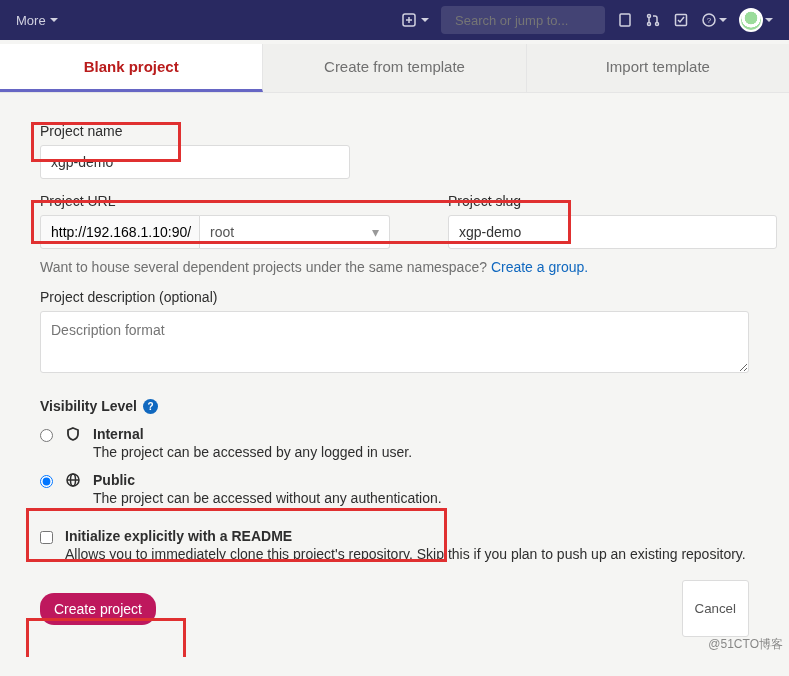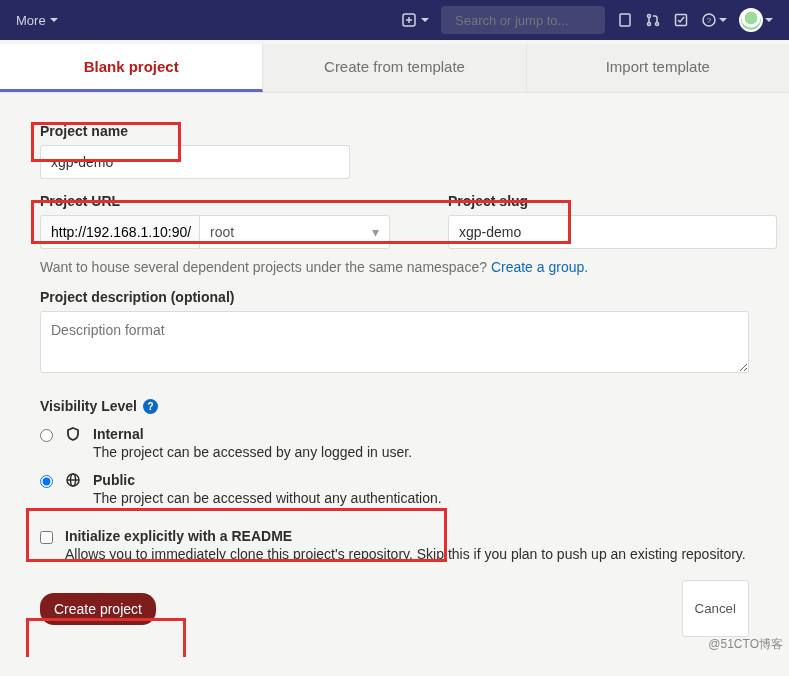--- a/index.html
+++ b/index.html
@@ -11,21 +11,21 @@
 .plus-box { display: flex; align-items: center; gap: 4px; color: #d1d1e0; }
 .search-wrap { background: rgba(255,255,255,0.12); border-radius: 4px; display: flex; align-items: center; padding: 4px 14px; width: 164px; height: 28px; color: #b8b8d0; }
 .search-wrap input { background: transparent; border: none; outline: none; color: #b8b8d0; font-size: 13px; flex: 1; }
 .topbar .ico { color: #d1d1e0; display: flex; align-items: center; }
 .avatar { width: 24px; height: 24px; border-radius: 50%; background: radial-gradient(circle at 50% 40%, #9bdc9b 40%, #fff 42%, #fff 60%, #9bdc9b 62%); border: 2px solid #fff; }
 .tabs { display: flex; border-bottom: 1px solid #e5e5e5; background: #fafafa; margin-top: 4px; }
 .tabs .tab { flex: 1; text-align: center; padding: 14px 0; color: #707070; font-size: 15px; cursor: pointer; border-right: 1px solid #e5e5e5; background: #f0f0ee; }
 .tabs .tab:last-child { border-right: none; }
 .tabs .tab.active { color: #b91c1c; font-weight: 600; border-bottom: 3px solid #6666c4; background: #fff; }
 .form { padding: 16px 40px 20px 40px; }
-.label { font-weight: 700; color: #2e2e2e; margin-bottom: 6px; margin-top: 14px; display:block; }
+.label { font-weight: 400; color: #2e2e2e; margin-bottom: 6px; margin-top: 14px; display:block; }
 .input { border: 1px solid #dcdcdc; border-radius: 3px; padding: 8px 10px; font-size: 14px; width: 100%; background: #fff; color: #333; }
 .name-input { width: 310px; }
 .url-row { display: flex; gap: 0; }
 .url-box { border: 1px solid #dcdcdc; border-radius: 3px 0 0 3px; padding: 8px 10px; background: #fafafa; color: #000000; width: 160px; }
 .namespace { border: 1px solid #dcdcdc; border-left: none; border-radius: 0 3px 3px 0; padding: 8px 10px; background: #fff; color: #555; width: 190px; display: flex; align-items: center; justify-content: space-between; }
 .slug-input { margin-left: 28px; flex: 1; }
 .two-col { display: flex; }
 .col { display: flex; flex-direction: column; }
 .col.url { width: 380px; }
 .col.slug { flex: 1; }
@@ -35,21 +35,21 @@
 .vis-label { font-weight: 600; display: flex; align-items: center; gap: 6px; margin-top: 22px; }
 .vis-label .q { width: 15px; height: 15px; border-radius: 50%; background: #1068bf; color: #fff; font-size: 10px; display: flex; align-items: center; justify-content: center; font-weight: bold; }
 .radio-row { display: flex; align-items: flex-start; gap: 12px; margin-top: 12px; }
 .radio-row input[type=radio] { margin-top: 3px; }
 .radio-row input[type=checkbox] { margin-top: 3px; }
 .radio-content { flex: 1; }
 .radio-title { font-weight: 600; display: flex; align-items: center; gap: 8px; }
 .radio-desc { color: #2e2e2e; margin-top: 2px; }
 .icon-svg { width: 16px; height: 16px; }
 .btn-row { display: flex; align-items: center; justify-content: space-between; margin-top: 18px; }
-.btn-create { background: #7f1d1d; color: #fff; border: none; border-radius: 14px; padding: 8px 14px; font-size: 14px; cursor: pointer; }
+.btn-create { background: #be185d; color: #fff; border: none; border-radius: 14px; padding: 8px 14px; font-size: 14px; cursor: pointer; }
 .btn-cancel { background: #fff; border: 1px solid #dcdcdc; border-radius: 3px; padding: 20px 12px; color: #555; cursor: pointer; }
 .hl { position: absolute; border: 3px solid #e03030; pointer-events: none; }
 .container { position: relative; }
 .watermark { position: absolute; right: 6px; bottom: 4px; color: rgba(60,60,60,0.6); font-size: 12px; }
 .chev { color: #999; }
 </style>
 </head>
 <body>
 
 <div class="container">

